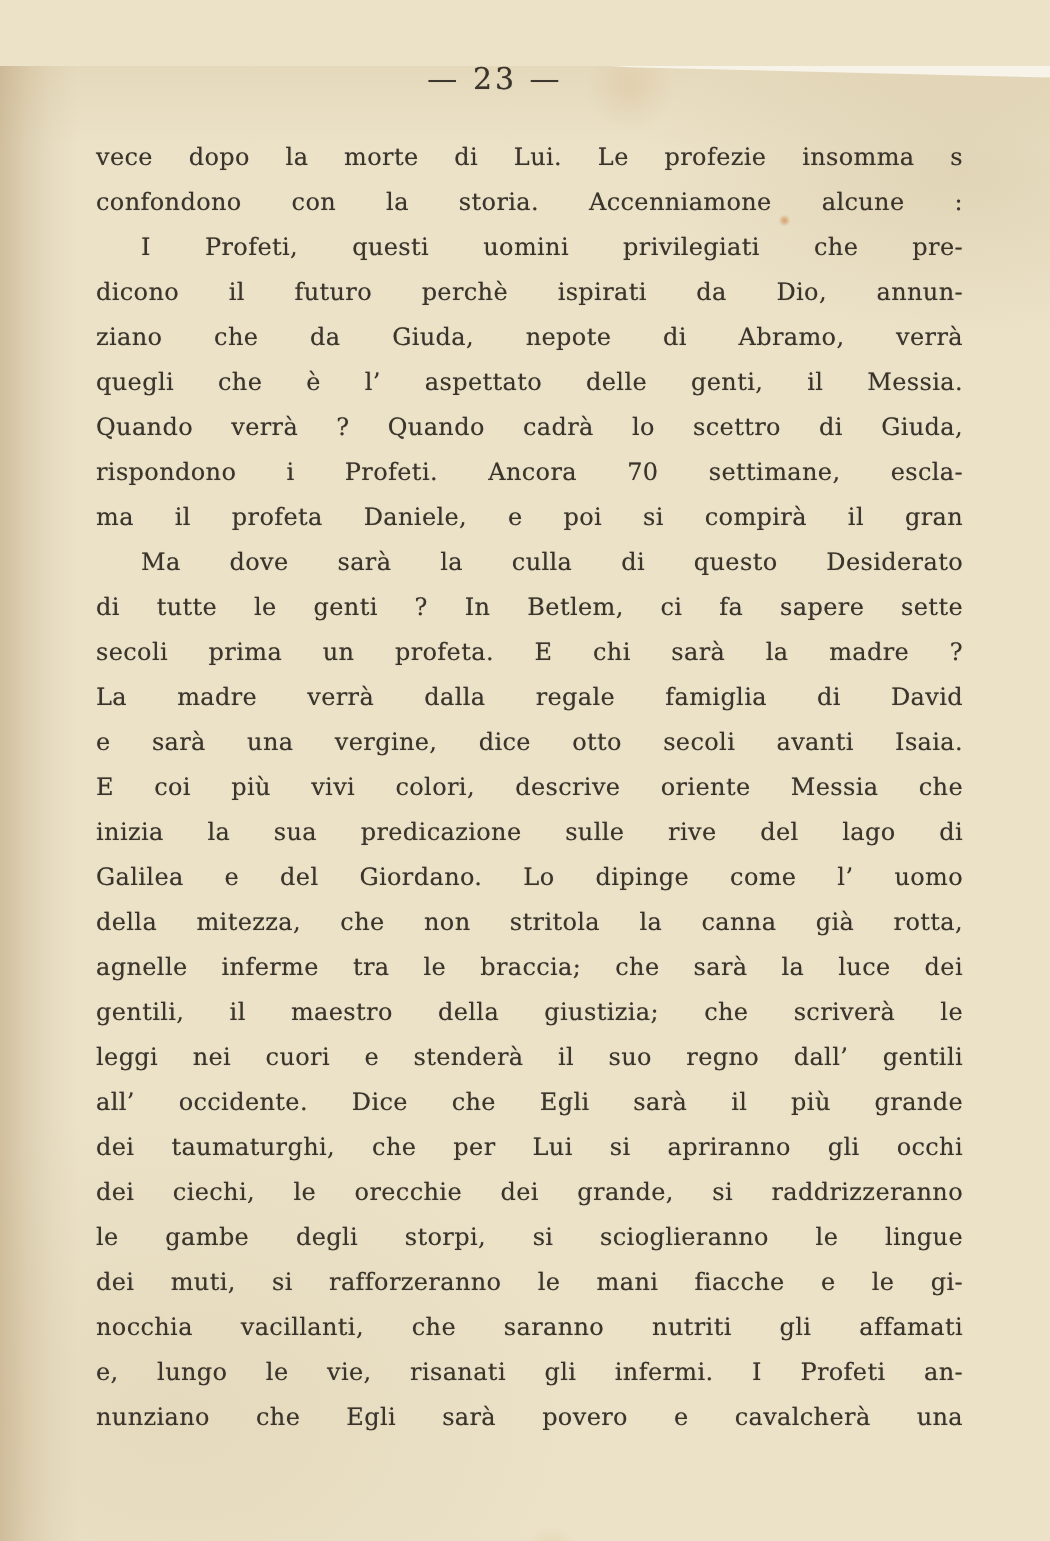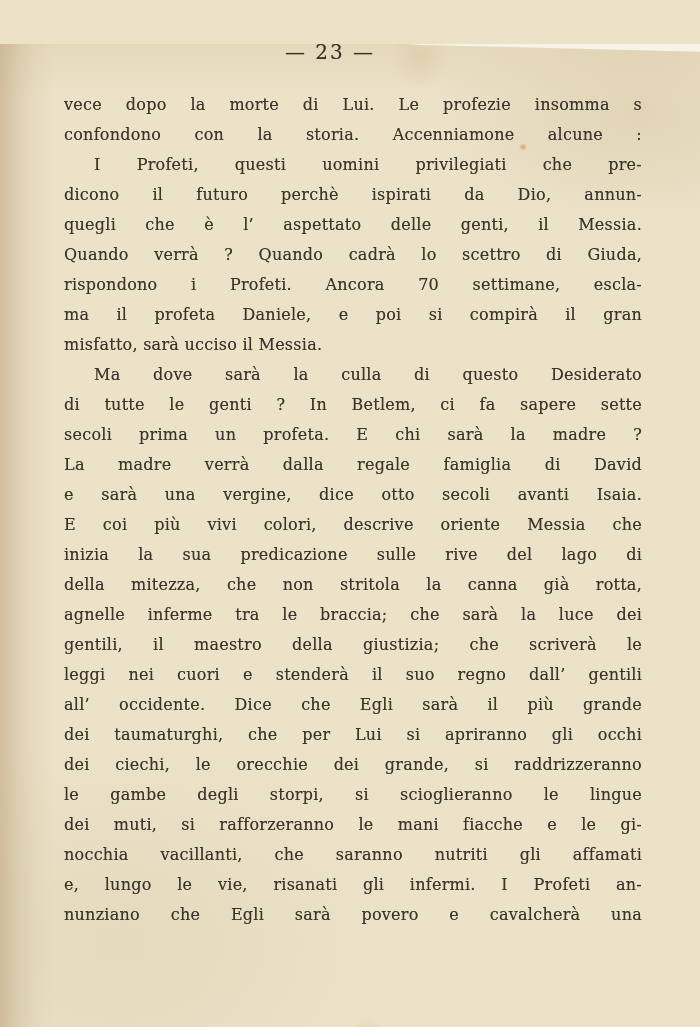--- a/index.html
+++ b/index.html
@@ -85,32 +85,33 @@
   <div class="top-sliver"></div>
 
   <div class="page-header">— 23 —</div>
 
   <div class="text-block">
 
   <div class="line">vece dopo la morte di Lui. Le profezie insomma s</div>
       <div class="line">confondono con la storia. Accenniamone alcune :</div>
       <div class="line indent">I Profeti, questi uomini privilegiati che pre-</div>
       <div class="line">dicono il futuro perchè ispirati da Dio, annun-</div>
+      <div class="line">ziano che da Giuda, nepote di Abramo, verrà</div>
       <div class="line">quegli che è l’ aspettato delle genti, il Messia.</div>
       <div class="line">Quando verrà ? Quando cadrà lo scettro di Giuda,</div>
       <div class="line">rispondono i Profeti. Ancora 70 settimane, escla-</div>
       <div class="line">ma il profeta Daniele, e poi si compirà il gran</div>
-      <div class="line no-fill">misfatto, sarà ucciso il Messia.</div>
       <div class="line indent">Ma dove sarà la culla di questo Desiderato</div>
       <div class="line">di tutte le genti ? In Betlem, ci fa sapere sette</div>
       <div class="line">secoli prima un profeta. E chi sarà la madre ?</div>
       <div class="line">La madre verrà dalla regale famiglia di David</div>
       <div class="line">e sarà una vergine, dice otto secoli avanti Isaia.</div>
       <div class="line">E coi più vivi colori, descrive oriente Messia che</div>
       <div class="line">inizia la sua predicazione sulle rive del lago di</div>
+      <div class="line">Galilea e del Giordano. Lo dipinge come l’ uomo</div>
       <div class="line">della mitezza, che non stritola la canna già rotta,</div>
       <div class="line">agnelle inferme tra le braccia; che sarà la luce dei</div>
       <div class="line">gentili, il maestro della giustizia; che scriverà le</div>
       <div class="line">leggi nei cuori e stenderà il suo regno dall’ gentili</div>
       <div class="line">all’ occidente. Dice che Egli sarà il più grande</div>
       <div class="line">dei taumaturghi, che per Lui si apriranno gli occhi</div>
       <div class="line">dei ciechi, le orecchie dei grande, si raddrizzeranno</div>
       <div class="line">le gambe degli storpi, si scioglieranno le lingue</div>
       <div class="line">dei muti, si rafforzeranno le mani fiacche e le gi-</div>
       <div class="line">nocchia vacillanti, che saranno nutriti gli affamati</div>

